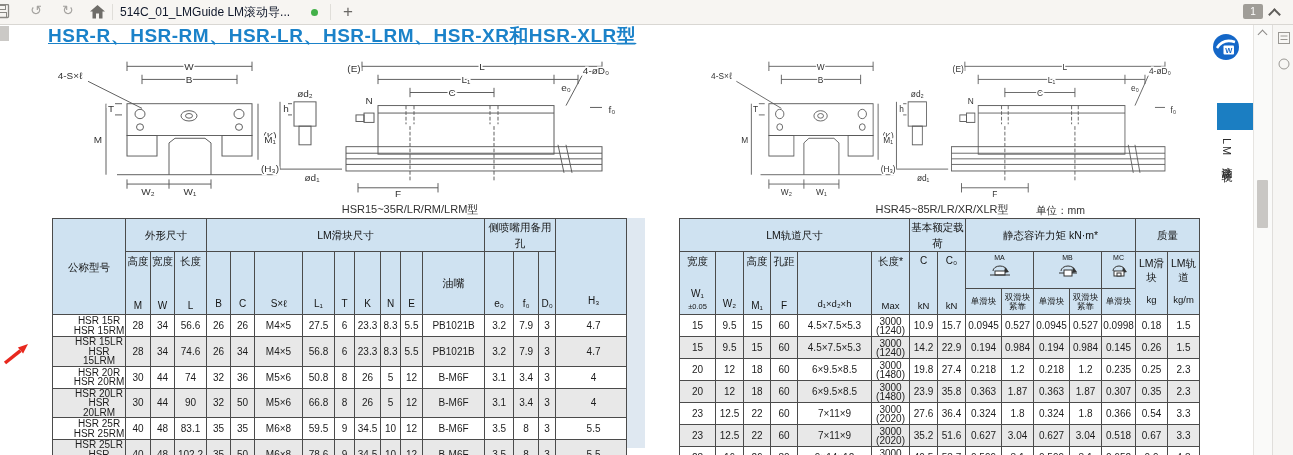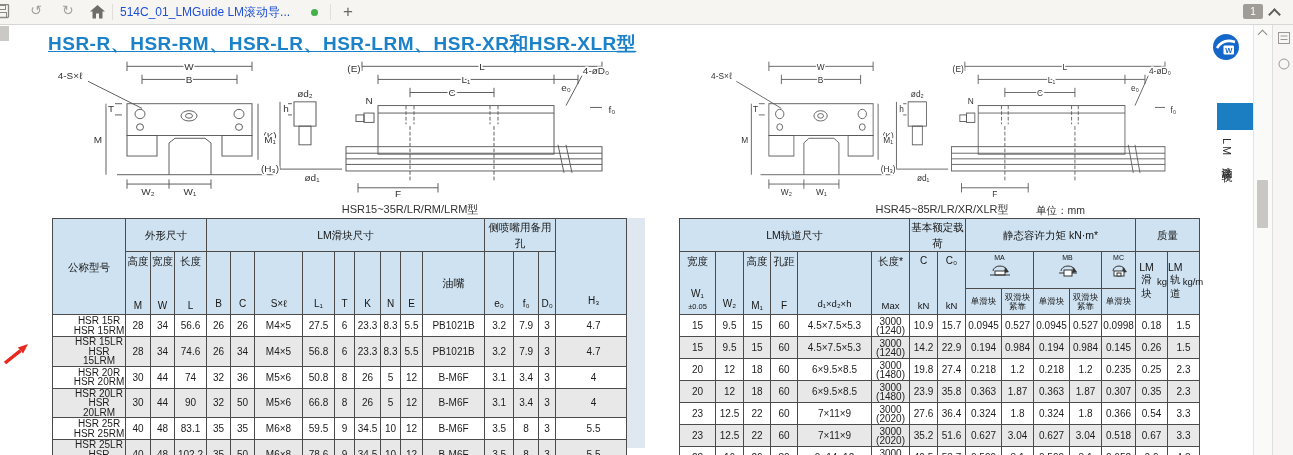--- a/index.html
+++ b/index.html
@@ -2,39 +2,39 @@
 <html><head>
 <meta charset="utf-8">
 <style>
   html,body{margin:0;padding:0;width:1293px;height:455px;overflow:hidden;
     font-family:"Liberation Sans","DejaVu Sans",sans-serif;background:#fff;position:relative;}
   
   #topbar{position:absolute;left:0;top:0;width:1293px;height:24px;background:#f7f5f2;
     border-bottom:1px solid #d9d7d3;z-index:40;}
   #topbar .tico{position:absolute;top:4px;}
   .tsep{position:absolute;top:4px;width:1px;height:16px;background:#e0ded9;}
-  #tab-title{position:absolute;left:120px;top:4px;font-size:12px;color:#1d4ed8;white-space:nowrap;}
+  #tab-title{position:absolute;left:120px;top:4px;font-size:12px;color:#0f172a;white-space:nowrap;}
   #unsaved-dot{position:absolute;left:311px;top:9px;width:7px;height:7px;border-radius:50%;background:#43b049;}
   #newtab{position:absolute;left:343px;top:1px;font-size:17px;color:#6a6865;line-height:22px;}
   #page-badge{position:absolute;left:1243px;top:4px;width:20px;height:15px;background:#a09d98;
     border-radius:2px;color:#fff;font-size:10px;text-align:center;line-height:15px;}
   .chevup{width:7px;height:7px;border-left:2px solid #5f5d5a;border-top:2px solid #5f5d5a;transform:rotate(45deg);}
   #topbar-collapse{position:absolute;left:1270px;top:10px;}
   
   #scrollbar{position:absolute;left:1253px;top:24px;width:18px;height:431px;background:#fafaf9;border-left:1px solid #e6e4e1;}
   #scroll-thumb{position:absolute;left:3px;top:156px;width:11px;height:48px;background:#c9c7c4;border-radius:1px;}
   #scroll-up{position:absolute;left:5px;top:7px;width:6px;height:6px;border-left:1.5px solid #8b8986;border-top:1.5px solid #8b8986;transform:rotate(45deg);}
   #rightpanel{position:absolute;left:1272px;top:24px;width:21px;height:431px;background:#f7f6f4;border-left:1px solid #e0dedb;}
   #wps-icon{position:absolute;left:1212px;top:33px;z-index:30;}
   #side-tab{position:absolute;left:1217px;top:103px;width:36px;height:27px;background:#1b7ec2;z-index:20;}
   #side-tab-text{position:absolute;left:1219px;top:138px;writing-mode:vertical-rl;font-size:11px;
     letter-spacing:2px;color:#2b2b2b;}
   #left-scroll-remnant{position:absolute;left:0;top:26px;width:9px;height:15px;background:#cbc9c6;}
   
-  #page-title{position:absolute;left:48px;top:31px;font-size:19px;font-weight:bold;color:#1b82c9;
+  #page-title{position:absolute;left:48px;top:23px;font-size:19px;font-weight:bold;color:#1b82c9;
     text-decoration:underline;white-space:nowrap;letter-spacing:.5px;}
   .diagram-slot{position:absolute;top:57px;}
   #dslot0{left:42px;width:590px;}
   #dslot1{left:698px;width:492px;}
   .dsvg{display:block;width:100%;height:142px;}
   .dcaption{position:absolute;top:202px;font-size:11px;color:#333;text-align:center;}
   #cap0{left:150px;width:520px;}
   #cap1{left:692px;width:500px;}
   #unit-note{position:absolute;left:1036px;top:204px;width:148px;font-size:10.5px;color:#333;}
   .dg line,.dg path,.dg rect,.dg circle,.dg ellipse{stroke:#5a5a5a;fill:none;stroke-width:1;}
@@ -51,21 +51,21 @@
   #twrapR{position:absolute;left:679px;top:218px;width:521px;}
   #tblL{width:575px;}  #tblR{width:521px;}
   tr.gh th{height:16px;line-height:16px;font-size:10.5px;}
   tr.sh th{height:62px;}
   tr.sh2 th{height:36px;vertical-align:top;}
   tr.sh3 th{height:25px;font-size:8.5px;line-height:9px;white-space:pre-line;vertical-align:middle;}
   .vc{display:flex;flex-direction:column;justify-content:space-between;align-items:center;height:56px;padding:3px 0;}
   .vc2{display:flex;flex-direction:column;justify-content:space-between;align-items:center;height:56px;padding:3px 0;}
   .vb{display:flex;align-items:flex-end;justify-content:center;height:57px;padding-bottom:5px;font-size:10px;}
   .vm{display:flex;align-items:center;justify-content:center;height:62px;font-size:11px;}
-  .vq{display:flex;flex-direction:row;justify-content:space-around;align-items:center;height:58px;text-align:center;}
+  .vq{display:flex;flex-direction:column;justify-content:space-around;align-items:center;height:58px;text-align:center;}
   .sym{font-size:10px;}
   .tol{font-size:7.5px;line-height:8px;}
   .small-sym{font-size:9.5px;}
   .h3h{vertical-align:bottom;text-align:center;}
   .h3h span{display:inline-block;padding:0 0 5px 5px;font-size:10px;}
   .modelh{font-size:11px;}
   .icwrap{display:flex;flex-direction:column;align-items:center;height:34px;padding-top:1px;}
   .mlabel{font-size:7px;line-height:9px;color:#141414;}
   .spec-table tbody td{height:21px;font-size:10px;text-align:center;background:#fff;}
   .spec-table tbody tr.alt td{background:#e8e8e8;}

